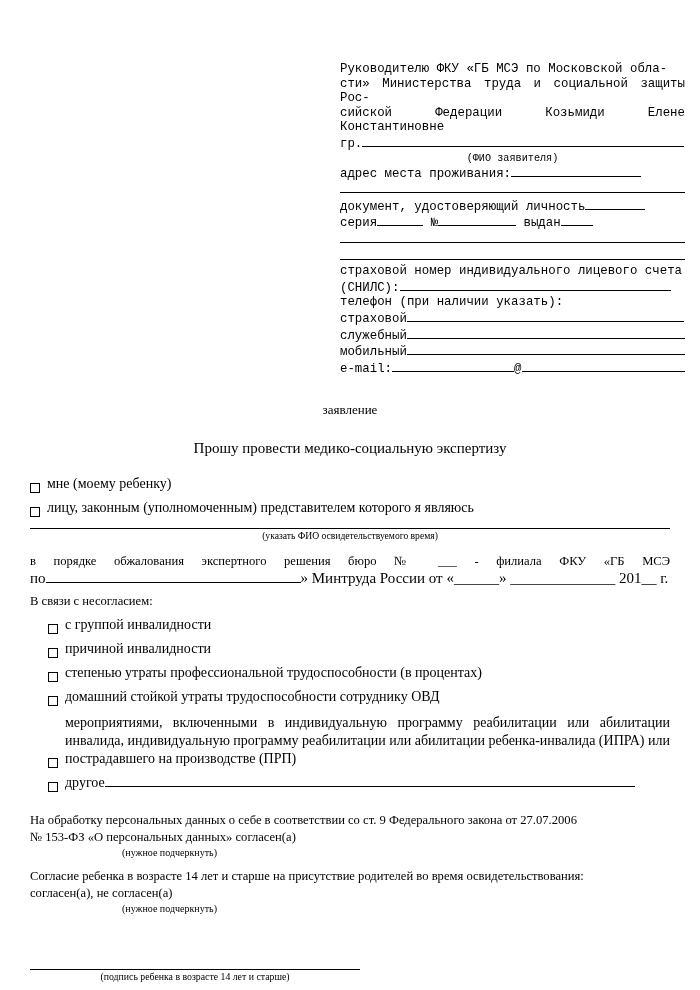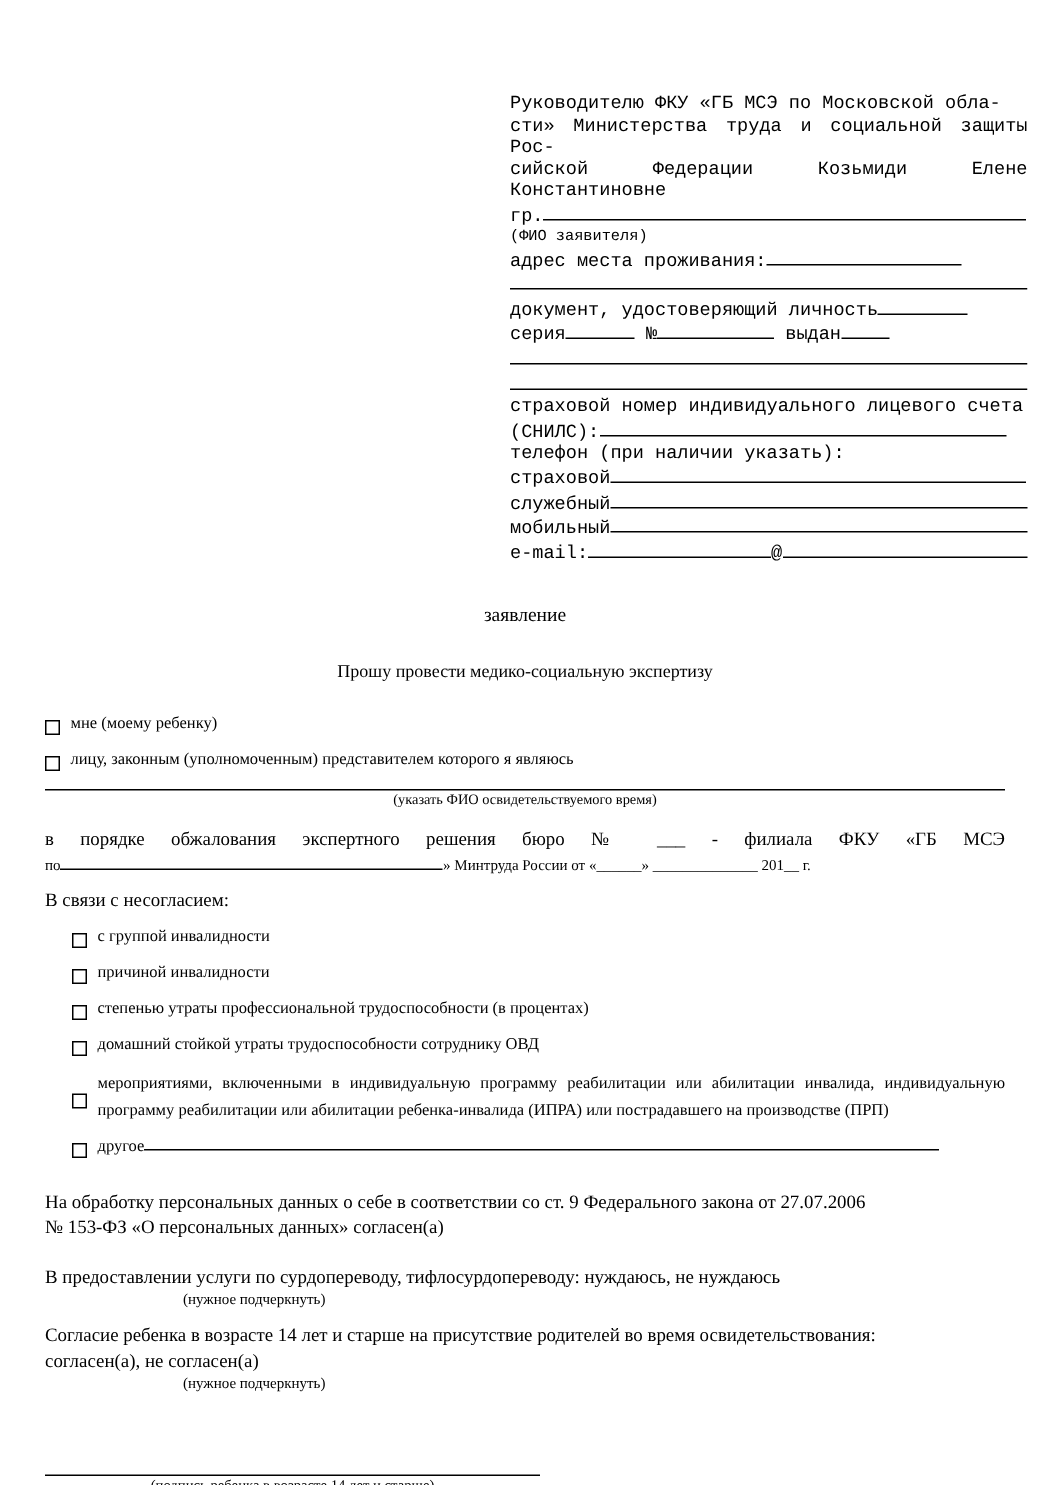--- a/index.html
+++ b/index.html
@@ -30,21 +30,21 @@
     font-size: 12.4px;
     line-height: 14.6px;
     text-align: justify;
     font-family: Liberation Mono, monospace;
   }
   .hyph-just {
     text-align: justify;
     text-justify: inter-word;
   }
   .small-center {
-    text-align: left;
+    text-align: center;
     font-size: 10.2px;
     line-height: 13px;
     margin-top: 0px;
   }
   .lead {
     display: inline-block;
     border-bottom: 1px solid #000;
     vertical-align: baseline;
     height: 11px;
   }
@@ -54,31 +54,31 @@
   }
 
   
   .doc-title {
     text-align: center;
     font-size: 13px;
     margin-top: 26px;
   }
   .doc-sub {
     text-align: center;
-    font-size: 12px;
+    font-size: 15px;
     margin-top: 22px;
   }
 
   
   .cb-line {
-    font-size: 11px;
+    font-size: 14px;
     line-height: 18px;
     margin-top: 6px;
     display: flex;
-    align-items: center;
+    align-items: flex-end;
   }
   .cb {
     display: inline-block;
     width: 8px;
     height: 8px;
     border: 1px solid #000;
     margin-right: 7px;
     margin-top: 5px;
     flex: 0 0 auto;
   }
@@ -227,21 +227,21 @@
     <span>экспертного</span>
     <span>решения</span>
     <span>бюро</span>
     <span>№</span>
     <span>___</span>
     <span>- филиала</span>
     <span>ФКУ</span>
     <span>«ГБ</span>
     <span>МСЭ</span>
   </div>
-  <div class="row" style="font-size:10px;line-height:17px;">
+  <div class="row" style="font-size:15px;line-height:17px;">
     <span>по</span><span class="lead" style="width:255px"></span><span>» Минтруда России от «______» ______________ 201__ г.</span>
   </div>
 
   <div class="body-left" style="margin-top:6px">В связи с несогласием:</div>
 
   <div class="cb-line cb-ind">
     <span class="cb"></span>
     <span class="cb-text">с группой инвалидности</span>
   </div>
   <div class="cb-line cb-ind">
@@ -263,21 +263,20 @@
   <div class="cb-line cb-ind" style="margin-top:6px">
     <span class="cb"></span>
     <span class="cb-text">
       <span>другое</span><span class="lead" style="width:530px"></span>
     </span>
   </div>
 
   <div class="body-left" style="margin-top:20px">На обработку персональных данных о себе в соответствии со ст. 9 Федерального закона от 27.07.2006</div>
   <div class="body-left" style="margin-top:0">№ 153-ФЗ «О персональных данных» согласен(а)</div>
 
-  <div class="body-left" style="margin-top:16px">В предоставлении услуги по сурдопереводу, тифлосурдопереводу: нуждаюсь, не нуждаюсь</div>
   <div class="small-note">(нужное подчеркнуть)</div>
 
   <div class="body-left" style="margin-top:10px">Согласие ребенка в возрасте 14 лет и старше на присутствие родителей во время освидетельствования:</div>
   <div class="body-left" style="margin-top:0">согласен(а), не согласен(а)</div>
   <div class="small-note">(нужное подчеркнуть)</div>
 
   <div class="footer">
     <div class="sig-right">
       <div class="sig-line"></div>
       <div class="sig-cap">(подпись  ребенка в возрасте 14 лет и старше)</div>

